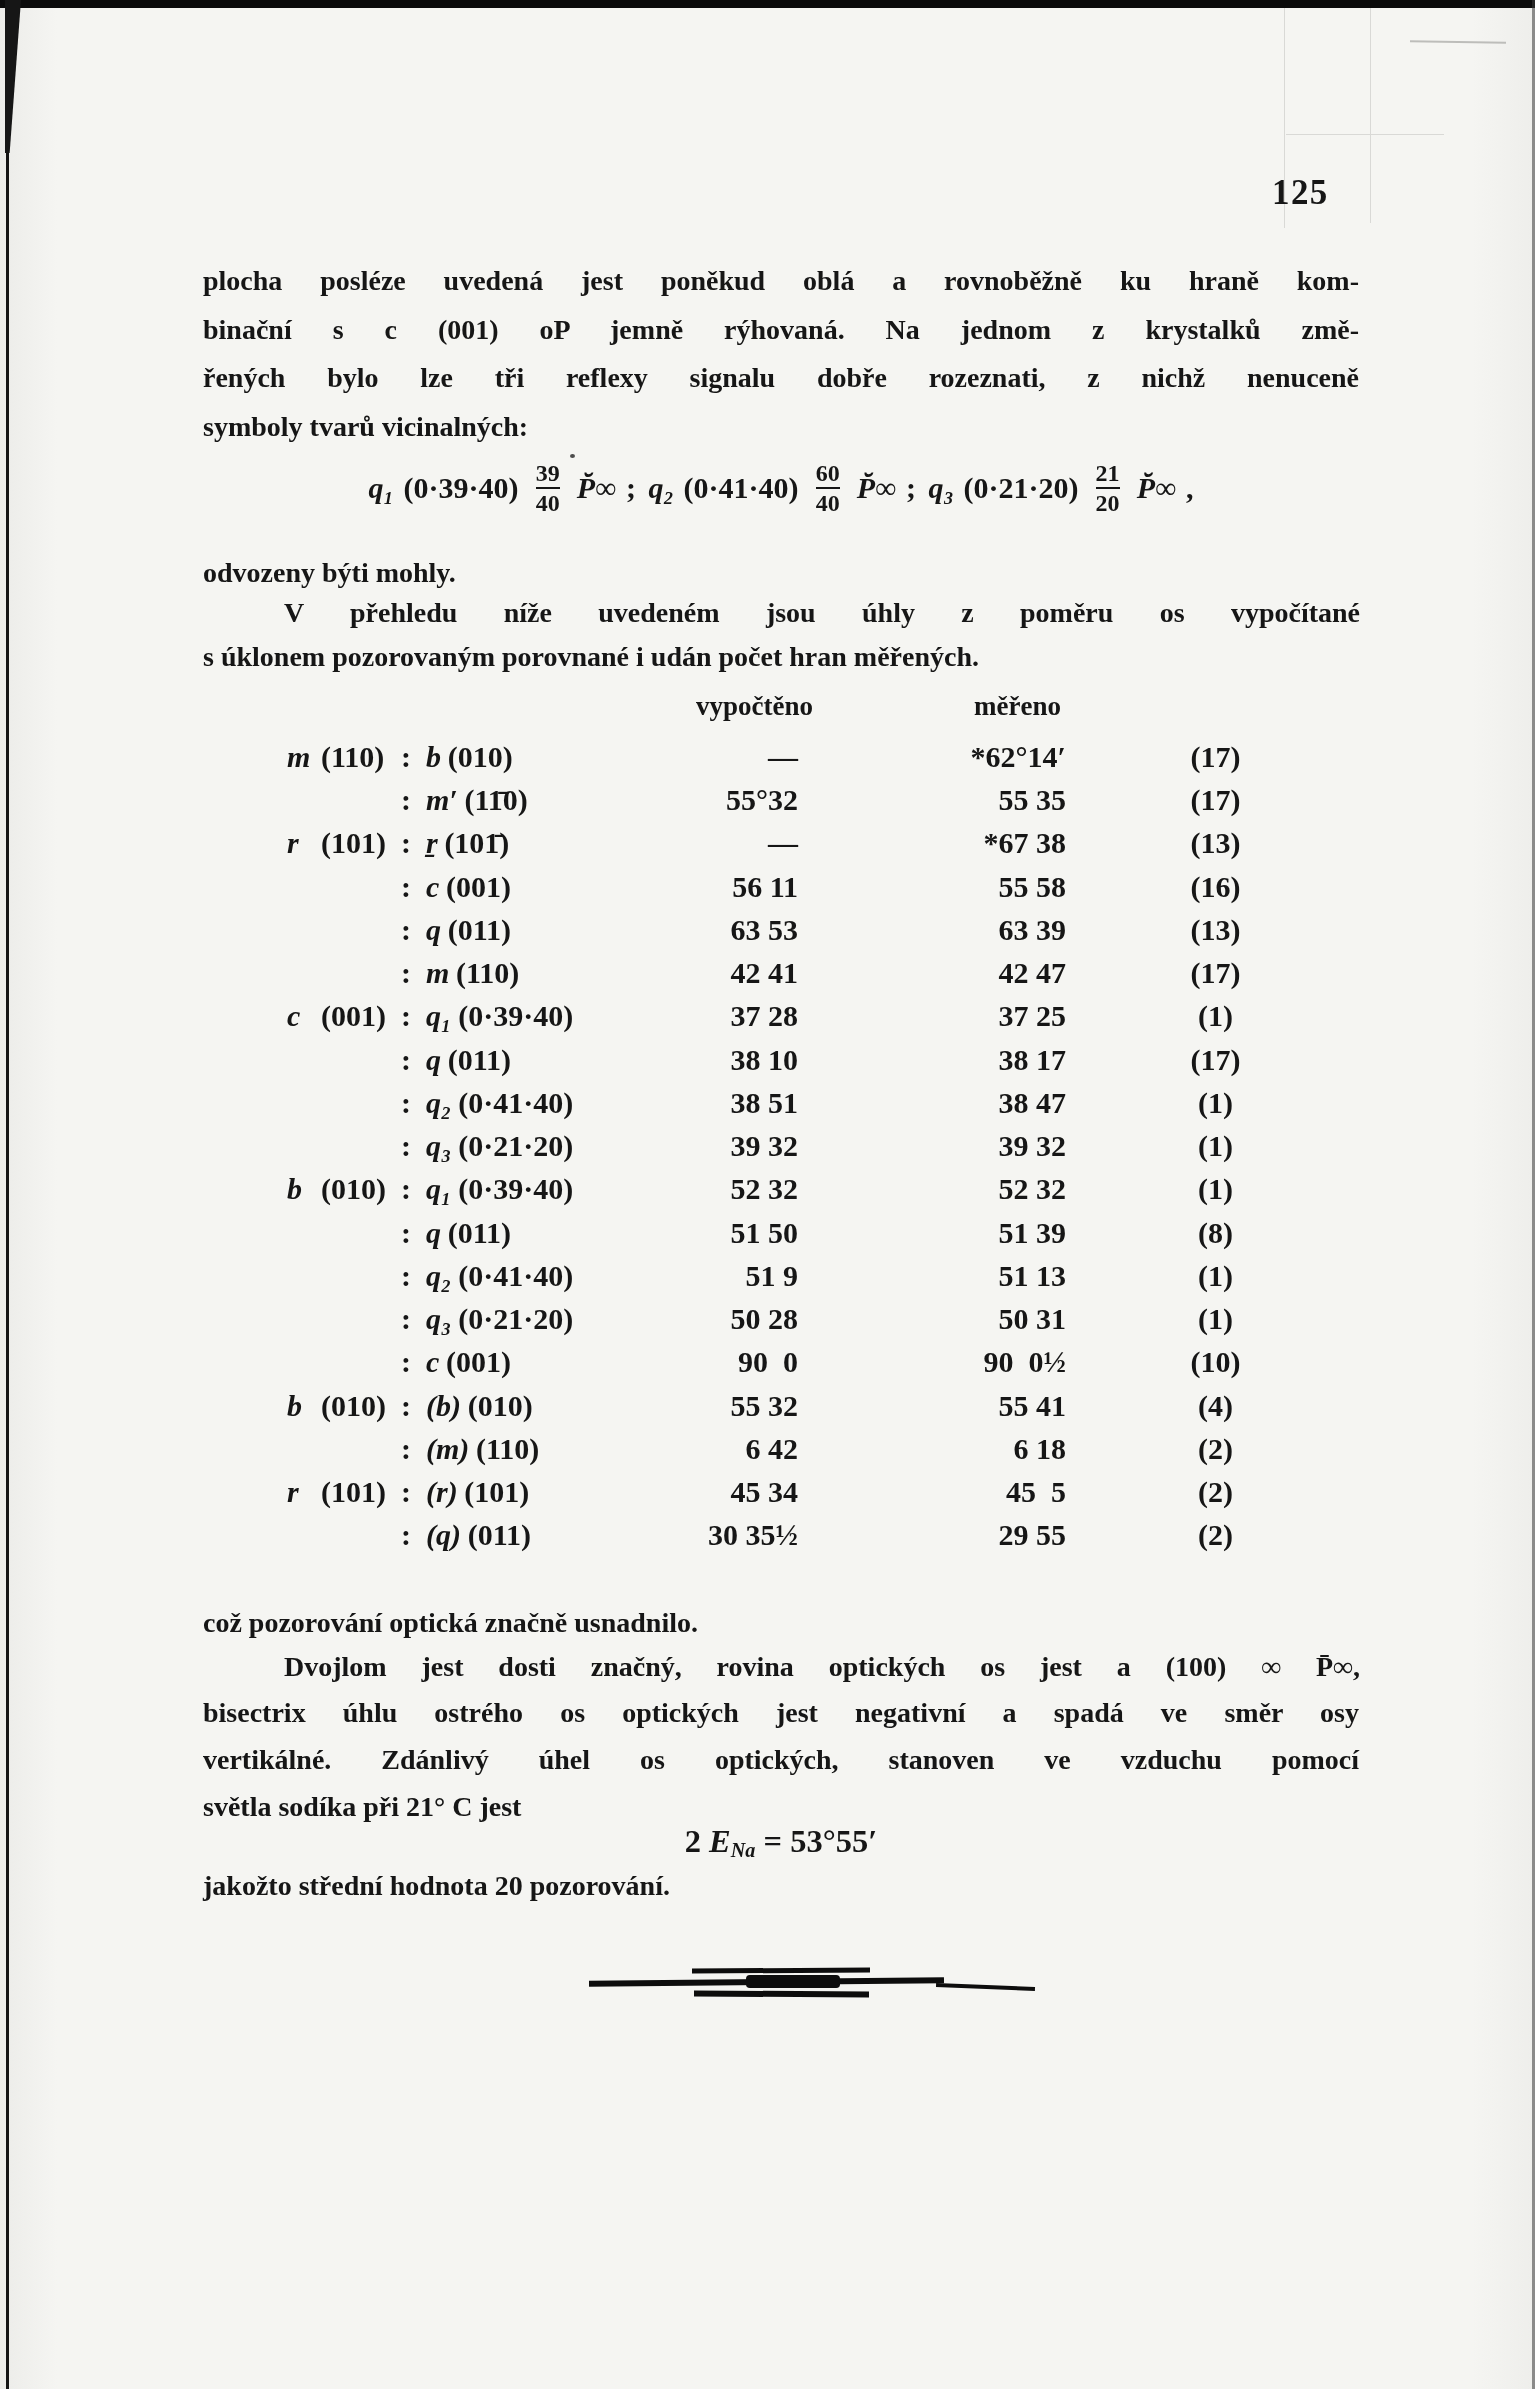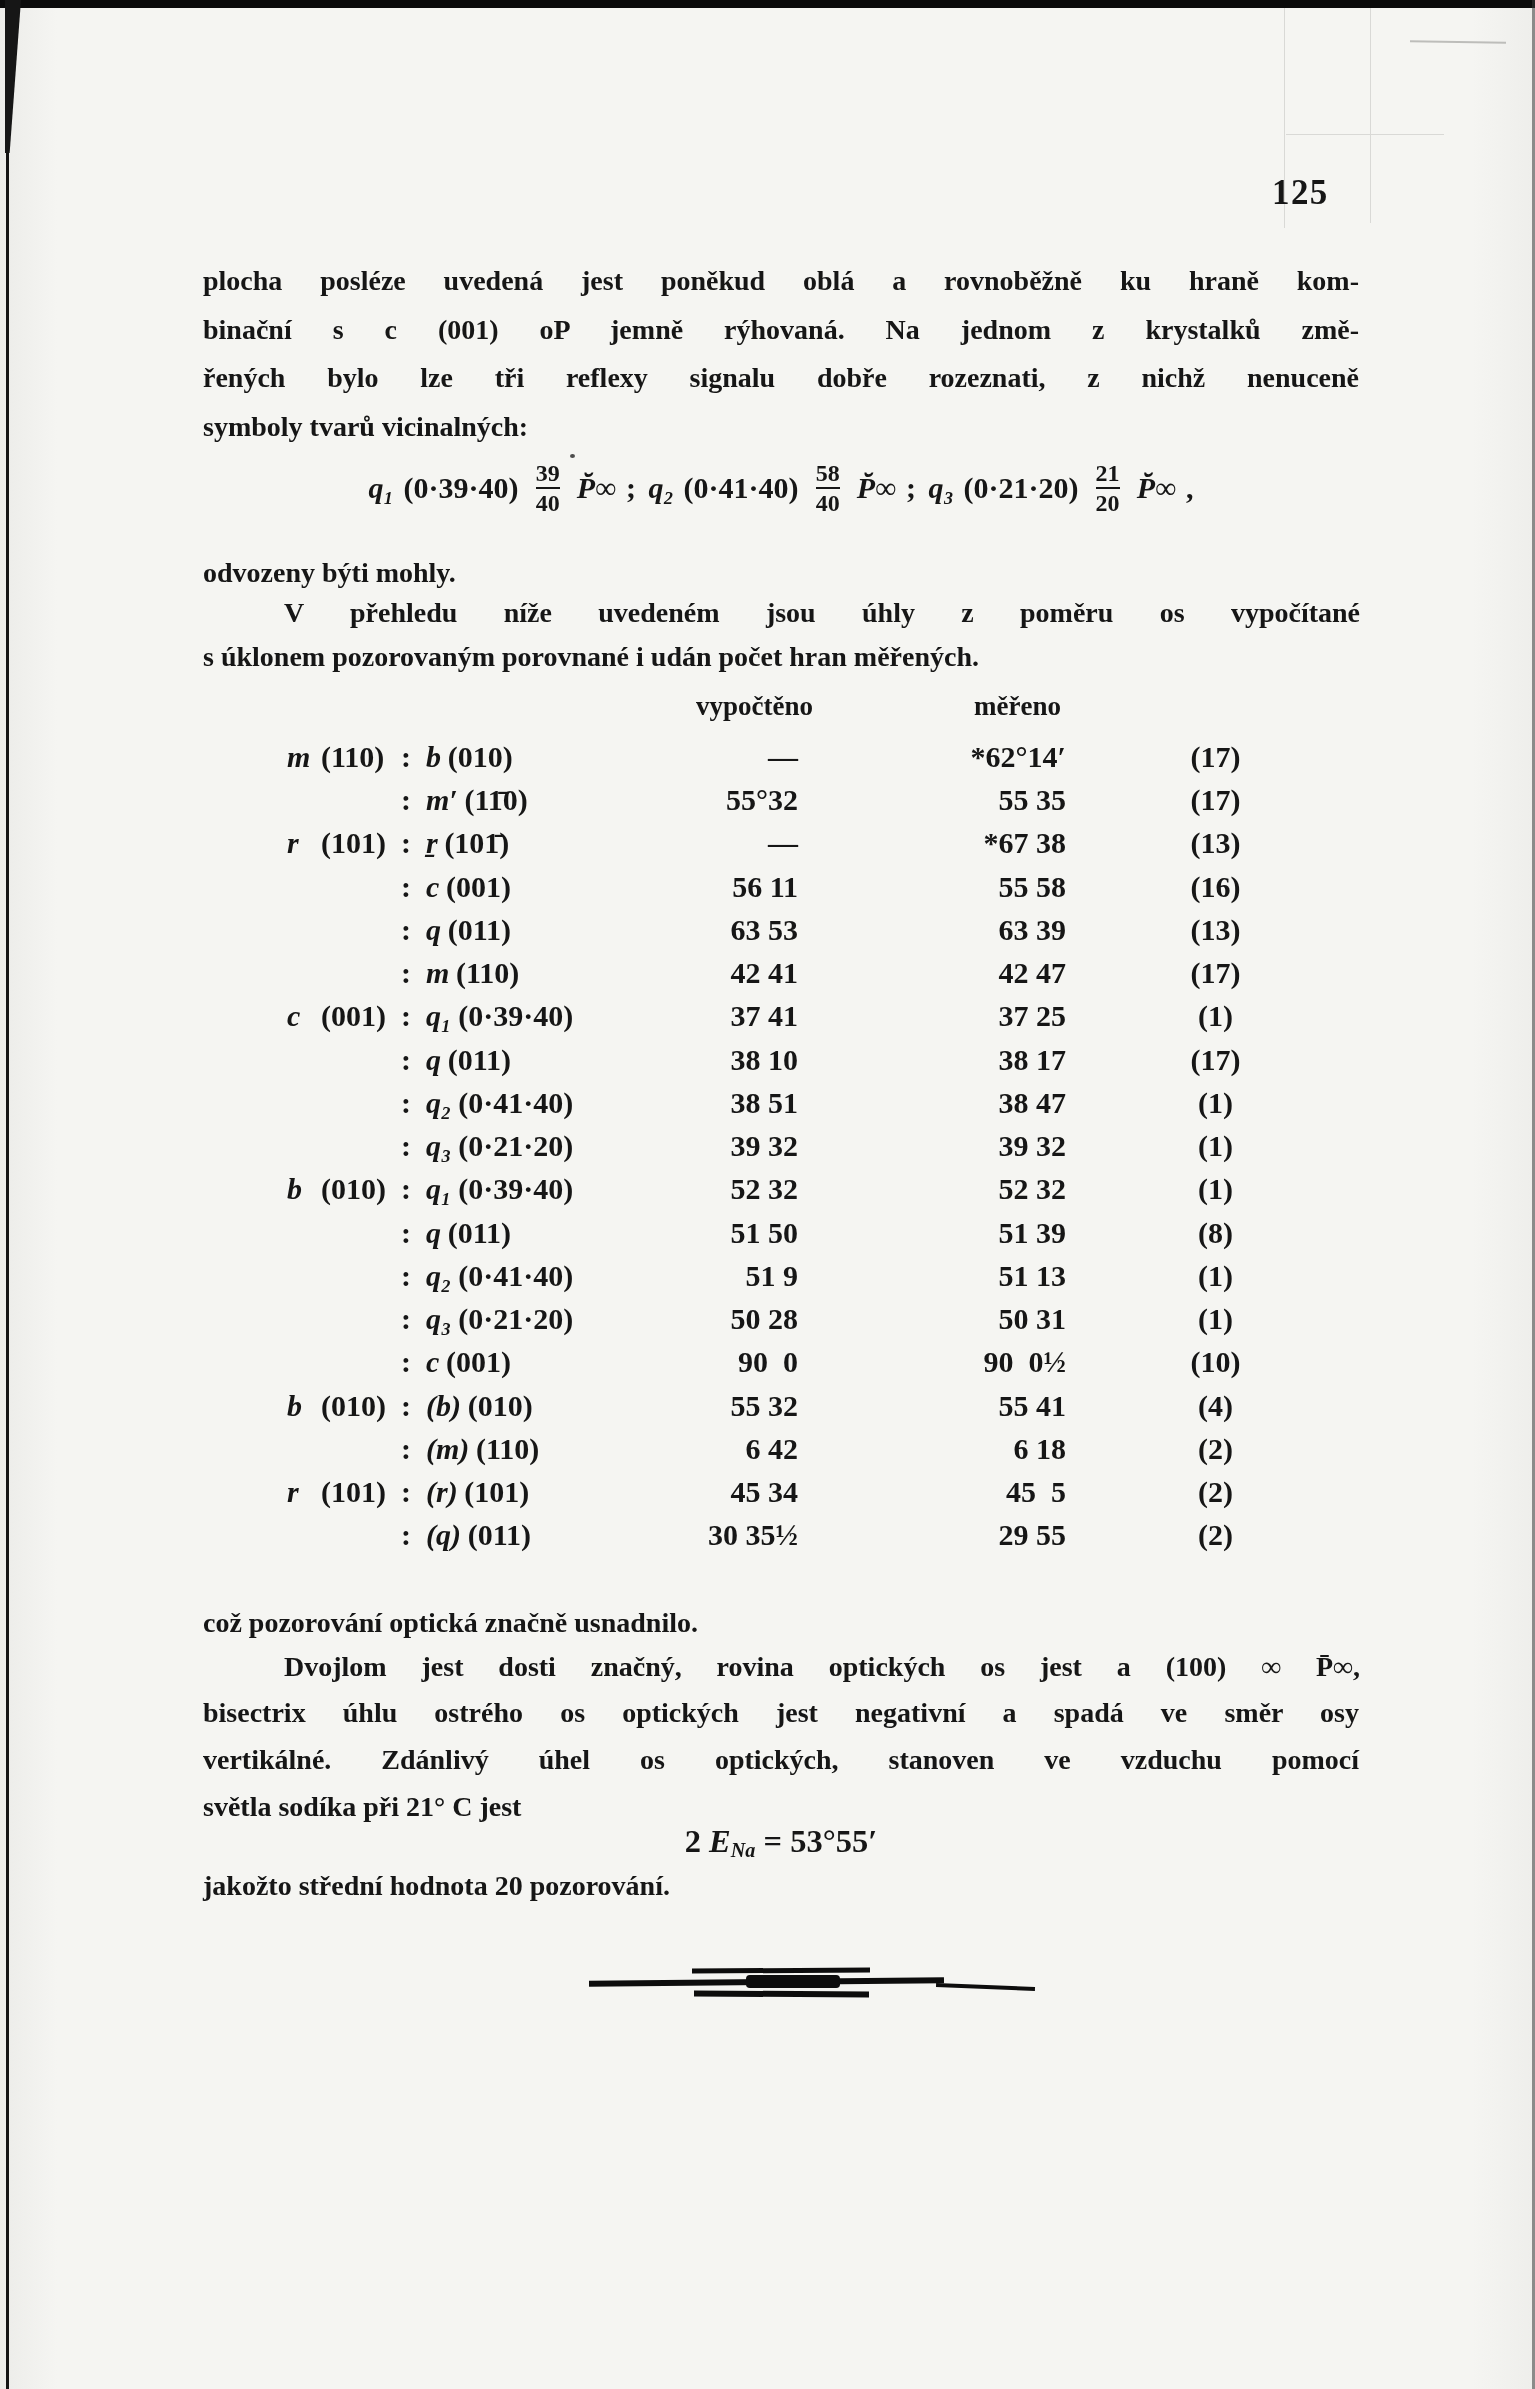--- a/index.html
+++ b/index.html
@@ -83,21 +83,21 @@
   <div class="pagenum" style="left:1272px;top:173px;">125</div>
 
   <div class="tline just" style="left:203px;top:264px;width:1156px;">plocha posléze uvedená jest poněkud oblá a rovnoběžně ku hraně kom-</div>
   <div class="tline just" style="left:203px;top:313px;width:1156px;">binační s c (001) oP jemně rýhovaná. Na jednom z krystalků změ-</div>
   <div class="tline just" style="left:203px;top:361px;width:1156px;">řených bylo lze tři reflexy signalu dobře rozeznati, z nichž nenuceně</div>
   <div class="tline" style="left:203px;top:410px;">symboly tvarů vicinalných:</div>
 
   <div class="formula1">
     <span class="term"><span class="it fq">q₁</span> <span class="fp">(0·39·40) </span><span class="frac"><span class="num">39</span><span class="den">40</span></span><span class="it fpost"> P̆∞</span><span class="fsep">;</span></span>
 
-    <span class="term"><span class="it fq">q₂</span> <span class="fp">(0·41·40) </span><span class="frac"><span class="num">58</span><span class="den">40</span></span><span class="it fpost"> P̆∞</span><span class="fsep">;</span></span>
+    <span class="term"><span class="it fq">q₂</span> <span class="fp">(0·41·40) </span><span class="frac"><span class="num">60</span><span class="den">40</span></span><span class="it fpost"> P̆∞</span><span class="fsep">;</span></span>
 
     <span class="term"><span class="it fq">q₃</span> <span class="fp">(0·21·20) </span><span class="frac"><span class="num">21</span><span class="den">20</span></span><span class="it fpost"> P̆∞</span><span class="fsep">,</span></span>
   </div>
 
   <div class="tline" style="left:203px;top:556px;">odvozeny býti mohly.</div>
 
   <div class="tline" style="left:203px;top:640px;">s úklonem pozorovaným porovnané i udán počet hran měřených.</div>
   <div class="tline just" style="left:284px;top:596px;width:1076px;">V přehledu níže uvedeném jsou úhly z poměru os vypočítané</div>
 
   <div class="thead" style="left:659px;top:691px;width:191px;">vypočtěno</div>
@@ -141,21 +141,21 @@
 
     <div class="trow" style="top: 951px;">
       <span class="lab"><span class="f1l it"></span><span class="f1p"></span><span class="coln">:</span><span class="f2l it">m</span><span class="f2p">(110)</span></span>
       <span class="cellnum calc">42 41</span>
       <span class="cellnum meas">42 47</span>
       <span class="cellnum cnt">(17)</span>
     </div>
 
     <div class="trow" style="top: 994px;">
       <span class="lab"><span class="f1l it">c</span><span class="f1p">(001)</span><span class="coln">:</span><span class="f2l it">q₁</span><span class="f2p">(0·39·40)</span></span>
-      <span class="cellnum calc">37 41</span>
+      <span class="cellnum calc">37 28</span>
       <span class="cellnum meas">37 25</span>
       <span class="cellnum cnt">(1)</span>
     </div>
 
     <div class="trow" style="top: 1038px;">
       <span class="lab"><span class="f1l it"></span><span class="f1p"></span><span class="coln">:</span><span class="f2l it">q</span><span class="f2p">(011)</span></span>
       <span class="cellnum calc">38 10</span>
       <span class="cellnum meas">38 17</span>
       <span class="cellnum cnt">(17)</span>
     </div>

